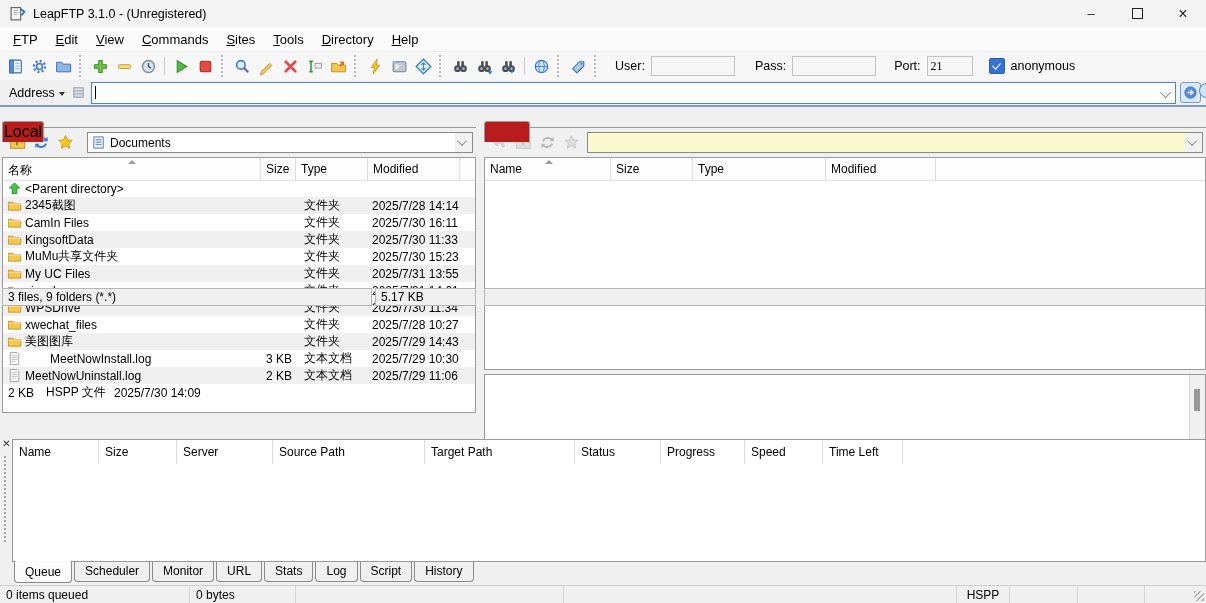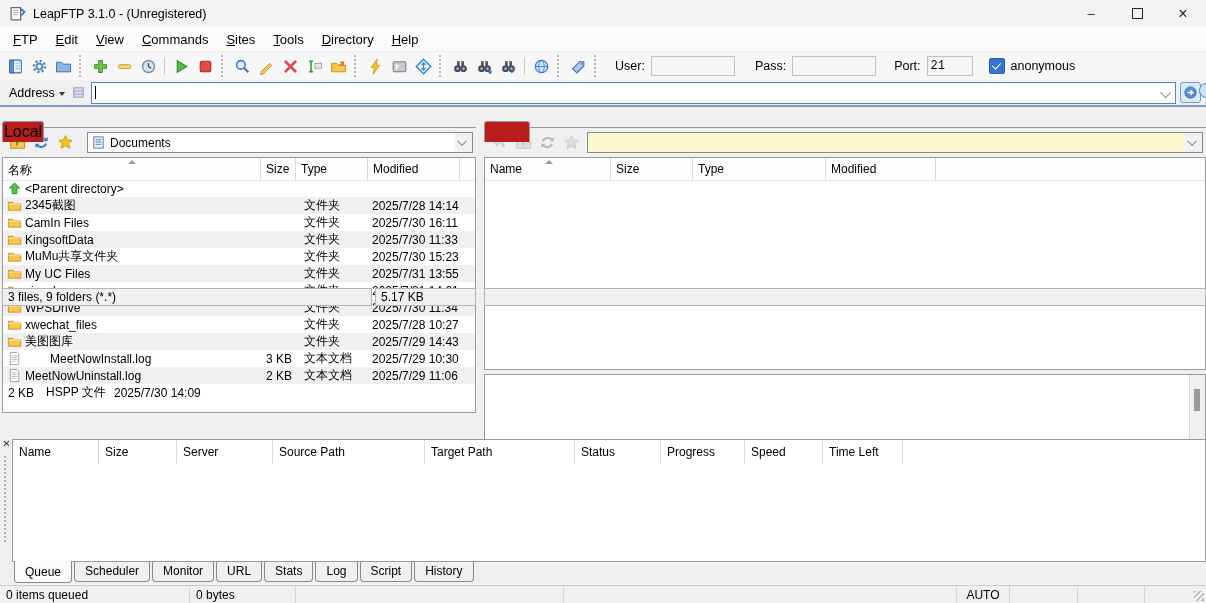--- a/index.html
+++ b/index.html
@@ -27,21 +27,21 @@
   .menu-item u{text-decoration:underline;}
 
   
   .toolbar{position:absolute;left:0;top:52px;width:1206px;height:28px;background:#f7f7f7;
            display:flex;align-items:center;padding-left:3px;box-sizing:border-box;}
   .tb-btn{width:24px;height:23px;display:flex;align-items:center;justify-content:center;}
   .grip{width:3px;height:22px;margin:0 4px;border-left:2px dotted #b9b9b9;}
   .tb-divider{width:1px;height:18px;background:#c9c9c9;margin:0 4px;}
   .tb-fields{display:flex;align-items:center;margin-left:12px;gap:6px;font-size:12.5px;}
   .tb-fields input{height:18px;border:1px solid #c2c2c2;background:#f6f6f6;
-                   font-family:Liberation Mono, monospace;font-size:12px;padding:0 3px;}
+                   font-family:Liberation Serif, serif;font-size:12px;padding:0 3px;}
   .inp-user,.inp-pass{width:76px;}
   .inp-port{width:38px;background:#fff;border:1px solid #9a9a9a;}
   .chk{width:14px;height:14px;background:#3574d4;border:1px solid #2b5fb0;border-radius:2px;
        position:relative;margin-left:10px;}
   .chk:after{content:"";position:absolute;left:4px;top:1.5px;width:4px;height:7px;
              border:solid #fff;border-width:0 1.8px 1.8px 0;transform:rotate(42deg);}
 
   
   .addressbar{position:absolute;left:0;top:80px;width:1206px;height:25px;display:flex;
               align-items:center;padding-left:9px;box-sizing:border-box;}
@@ -711,19 +711,19 @@
       <div class="btab">Log</div>
       <div class="btab">Script</div>
       <div class="btab">History</div>
     </div>
 
   <div class="statusbar">
     <div class="sbcell" style="width:190px;">0 items queued</div>
     <div class="sbcell" style="width:106px;">0 bytes</div>
     <div class="sbcell" style="width:268px;"></div>
     <div class="sbcell" style="width:393px;"></div>
-    <div class="sbcell sb-mode" style="width:53px;">AUTO</div>
+    <div class="sbcell sb-mode" style="width:53px;">HSPP</div>
     <div class="sbcell" style="width:68px;"></div>
     <div class="sbcell" style="width:67px;"></div>
     <div class="sbcell" style="width:61px;border-right:none;"></div>
   </div>
   <div class="resize-grip"></div>
 </div>
 
 </body></html>

